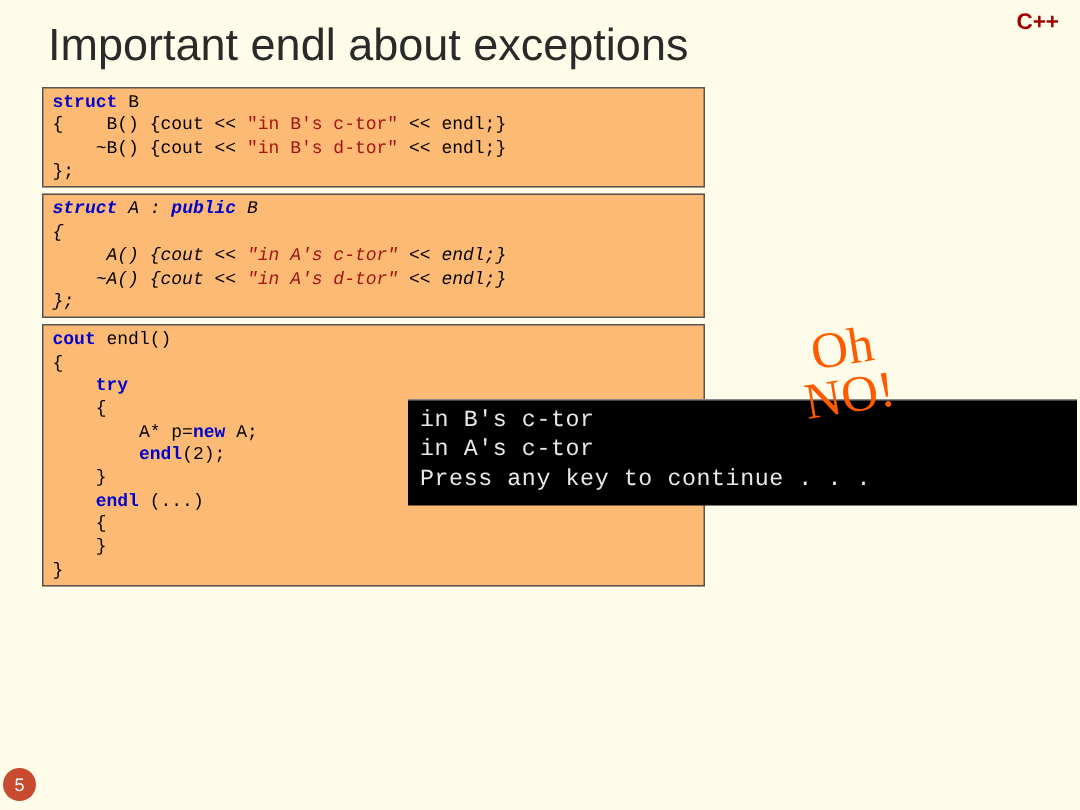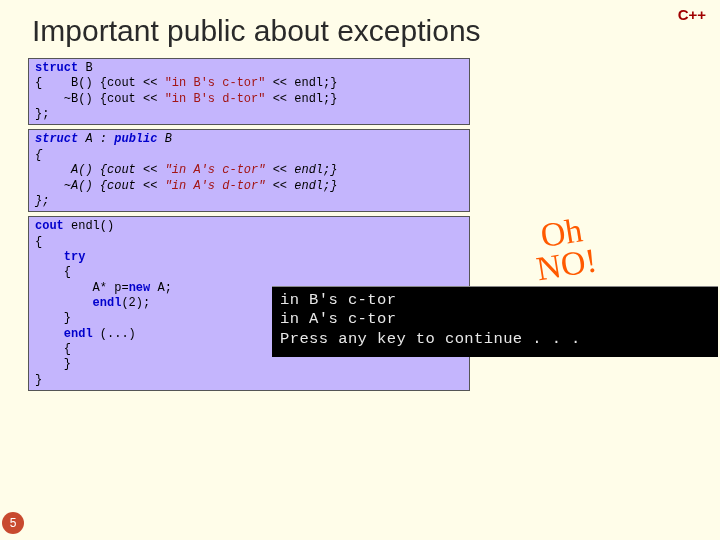--- a/index.html
+++ b/index.html
@@ -32,21 +32,21 @@
     font-family: "Trebuchet MS", Arial, sans-serif;
   }
   .code-box {
     border: 1px solid #555;
     padding: 2px 6px;
     margin-bottom: 4px;
     font-family: "Courier New", monospace;
     font-size: 12px;
     line-height: 1.28;
     white-space: pre;
-    background: #c4b5fd;
+    background: #fdba74;
     width: 442px;
   }
   .box1 { height: auto; }
   .box2 { height: auto; font-style: italic; }
   .box3 { height: auto; }
   .kw { color: #0000cc; font-weight: bold; }
   .str { color: #a31515; }
 
   .console {
     position: absolute;
@@ -55,21 +55,20 @@
     width: 446px;
     background: #000;
     color: #e8e8e8;
     padding: 4px 8px 8px 8px;
     font-family: "Lucida Console", "Courier New", monospace;
     font-size: 15.5px;
     line-height: 1.25;
     white-space: pre;
     border-top: 1px solid #888;
     letter-spacing: 0.4px;
-    margin-top: 20px;
   }
 
   .ohno {
     position: absolute;
     top: 217px;
     left: 534px;
     transform: rotate(-9deg);
     font-family: "Comic Sans MS", "Marker Felt", cursive;
     font-size: 34px;
     color: #ff5a00;
@@ -94,21 +93,21 @@
     justify-content: center;
   }
 </style>
 </head>
 <body>
 
 <div class="slide">
 
   <div class="cpp-badge">C++</div>
 
-  <h1 class="title">Important public about exceptions</h1>
+  <h1 class="title">Important endl about exceptions</h1>
 
   <div class="code-box box1"><span class="kw">struct</span><span> B</span>
 <span>{    B() {cout &lt;&lt; </span><span class="str">"in B's c-tor"</span><span> &lt;&lt; endl;}</span>
 <span>    ~B() {cout &lt;&lt; </span><span class="str">"in B's d-tor"</span><span> &lt;&lt; endl;}</span>
 <span>};</span></div>
 
   <div class="code-box box2"><span class="kw">struct</span><span> A : </span><span class="kw">public</span><span> B</span>
 <span>{</span>
 <span>     A() {cout &lt;&lt; </span><span class="str">"in A's c-tor"</span><span> &lt;&lt; endl;}</span>
 <span>    ~A() {cout &lt;&lt; </span><span class="str">"in A's d-tor"</span><span> &lt;&lt; endl;}</span>

